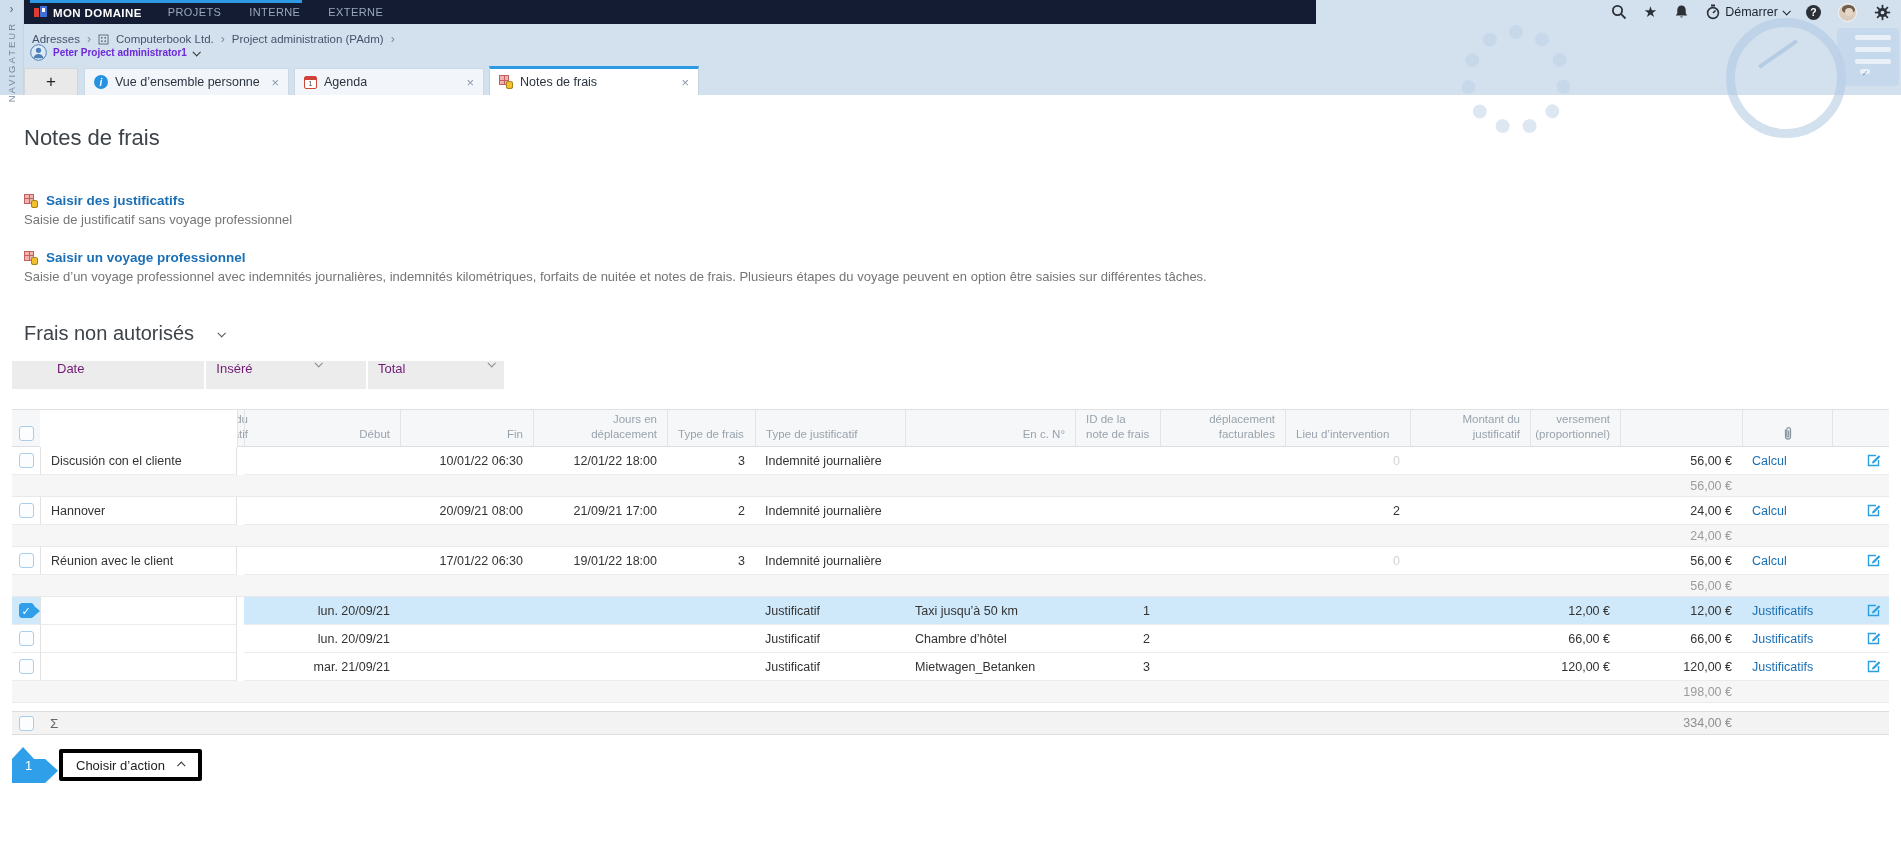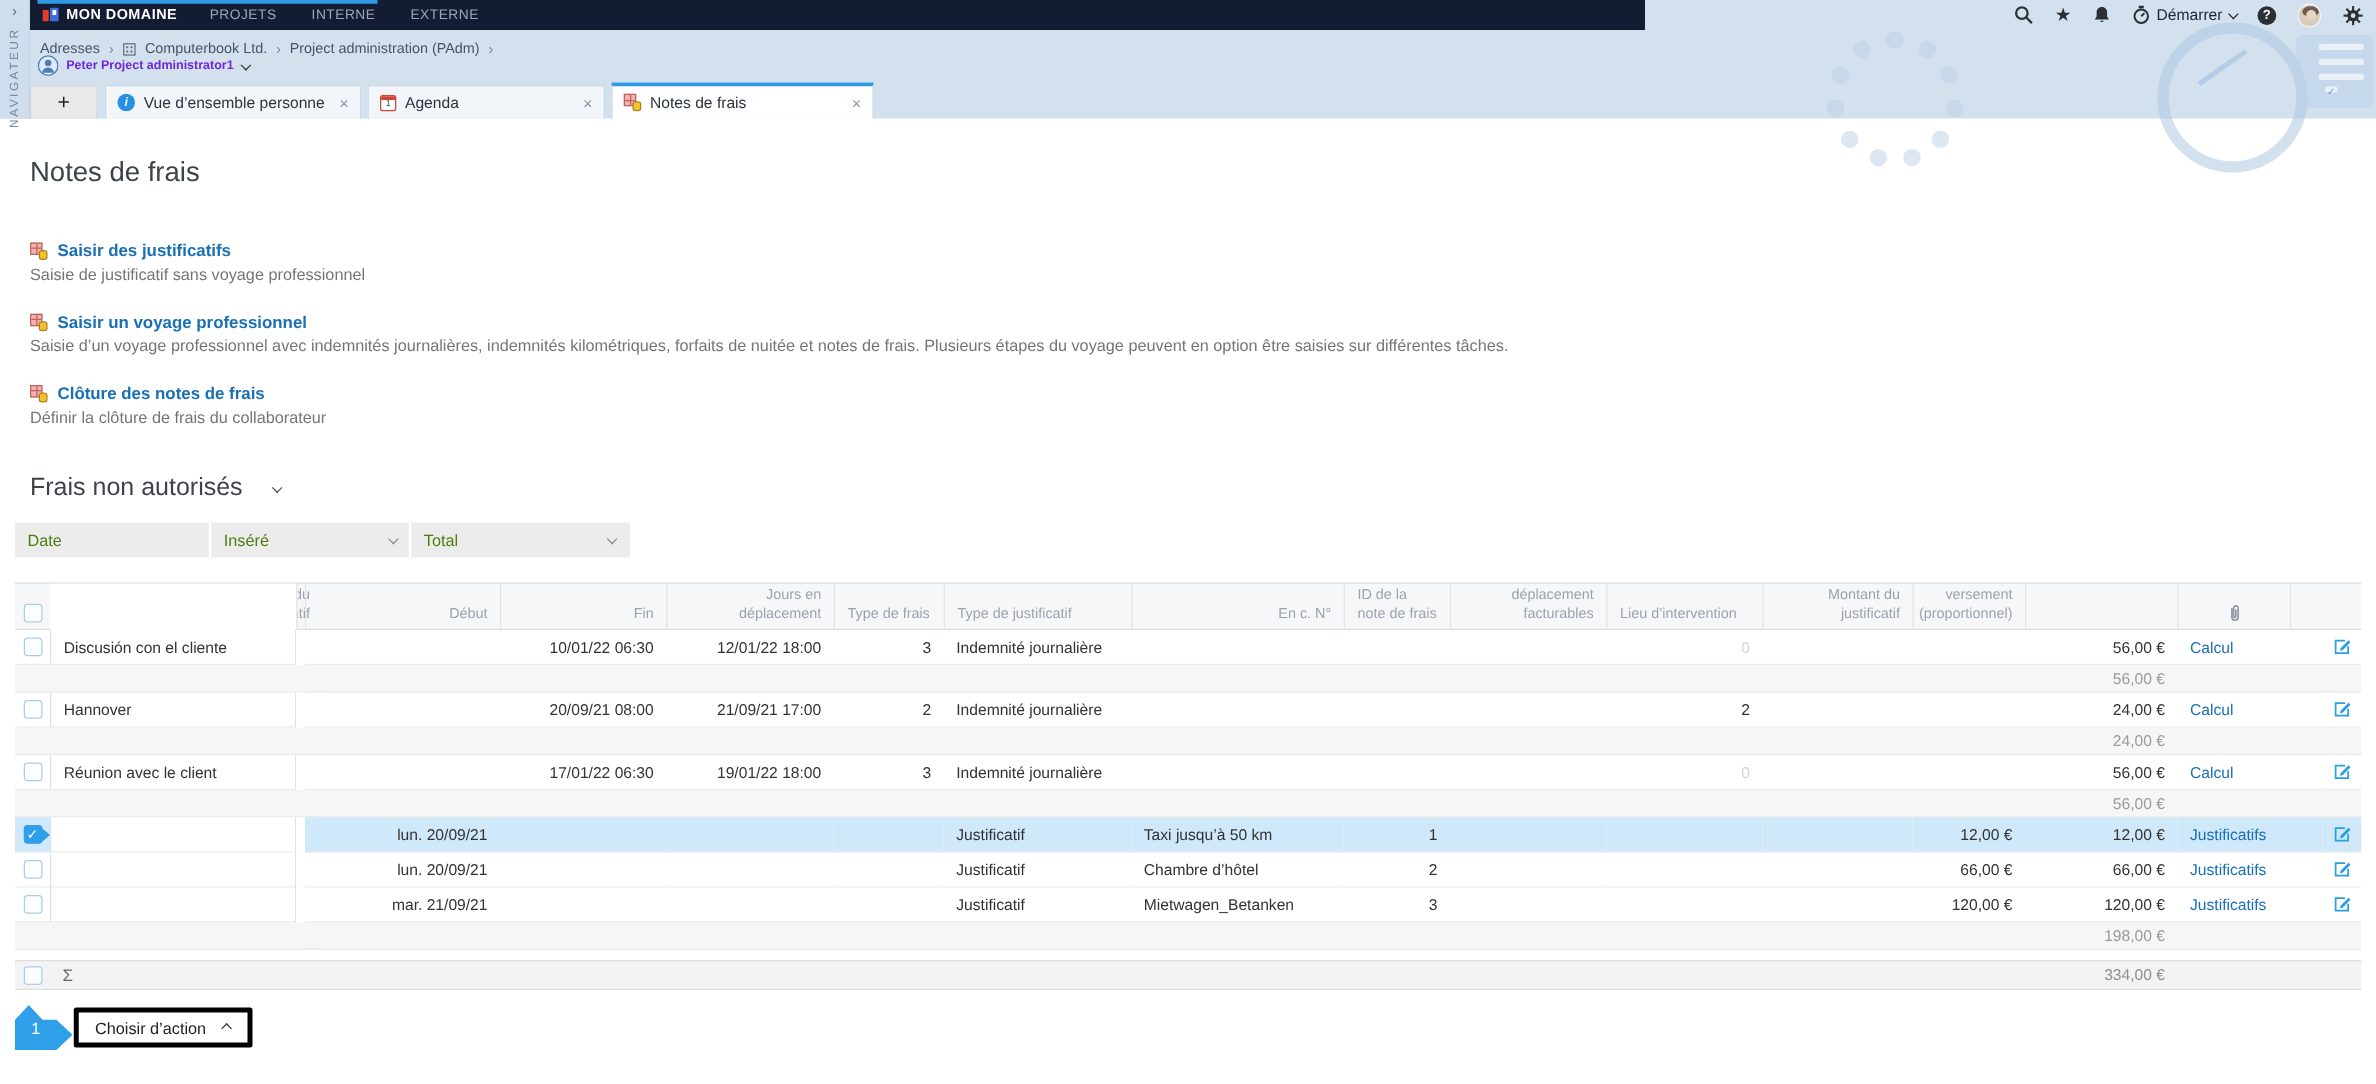--- a/index.html
+++ b/index.html
@@ -9,21 +9,21 @@
 
   
   .top { position:absolute; top:0; left:0; width:1901px; height:95px; background:#d3e1ef; }
   .top-accent { position:absolute; left:30px; top:0; width:272px; height:3px; background:#2e9ae3; z-index:6; }
 
   .nav-strip { position:absolute; left:0; top:0; width:24px; height:95px; background:#cfdeec; border-right:1px solid #c2d4e5; z-index:5; display:flex; flex-direction:column; align-items:center; }
   .nav-strip .expander { color:#5c6d82; font-size:12px; margin-top:2px; cursor:pointer; }
   .nav-strip .vlabel { writing-mode:vertical-rl; transform:rotate(180deg); font-size:9.5px; letter-spacing:2px; color:#76879c; margin-top:6px; }
 
   .menubar { position:absolute; left:24px; top:0; width:1292px; height:24px; background:#131c33; display:flex; align-items:center; padding-left:10px; z-index:4; }
-  .menubar .brand { display:flex; align-items:center; gap:6px; color:#fff; font-weight:bold; font-size:11.5px; letter-spacing:.4px; margin-right:26px; cursor:pointer; }
+  .menubar .brand { display:flex; align-items:flex-end; gap:6px; color:#fff; font-weight:bold; font-size:11.5px; letter-spacing:.4px; margin-right:26px; cursor:pointer; }
   .menubar .mitem { color:#9aa7bd; font-size:11px; letter-spacing:.4px; margin-right:28px; cursor:pointer; }
 
   .top-icons { position:absolute; right:10px; top:0; height:24px; display:flex; align-items:center; gap:17px; z-index:4; color:#2b2f36; }
   .top-icons .ic { display:flex; align-items:center; cursor:pointer; }
   .star-glyph { font-size:15px; color:#2b2f36; }
   .start-group { display:flex; align-items:center; gap:5px; font-size:12.5px; color:#1d2430; cursor:pointer; }
   .help-circle { width:15px; height:15px; border-radius:50%; background:#2b2f36; color:#fff; font-size:10.5px; font-weight:bold; display:flex; align-items:center; justify-content:center; }
   .avatar { width:19px; height:19px; border-radius:50%; background:#d9ccbc; border:1px solid #f2f4f7; overflow:hidden; position:relative; }
   .avatar::before { content:""; position:absolute; left:3px; top:1px; width:13px; height:8px; border-radius:50% 50% 40% 40%; background:#6e5c4c; }
   .avatar::after { content:""; position:absolute; left:5.5px; top:4px; width:8px; height:8px; border-radius:50%; background:#e7d6c3; }
@@ -76,21 +76,21 @@
   .blocks { margin:42px 0 0 24px; }
   .block { margin-bottom:23px; }
   .block .trow { display:flex; align-items:center; gap:8px; }
   .block a.tlink { font-size:13.5px; font-weight:bold; color:#1a6fb5; text-decoration:none; cursor:pointer; }
   .block .desc { font-size:13px; color:#757575; margin:4px 0 0 0; }
 
   h2.section-title { margin:38px 0 0 24px; font-size:20px; font-weight:400; color:#3d4349; display:flex; align-items:center; gap:24px; }
   h2.section-title .chev { color:#555; }
 
   .filterbar { margin:16px 0 0 12px; width:492px; height:28px; background:#ececec; display:flex; align-items:stretch; }
-  .fseg { display:flex; align-items:center; font-size:13px; color:#4d7c0f; padding:0 10px; cursor:pointer; position:relative; }
+  .fseg { display:flex; font-size:13px; color:#701a75; padding:0 10px; cursor:pointer; position:relative;margin-left:35px; }
   .fseg + .fseg { border-left:2px solid #fff; }
   .fseg .chev { color:#8a8a8a; margin-left:auto; }
   .fseg1 { width:155px; }
   .fseg2 { width:160px; }
   .fseg3 { width:175px; }
 
   
   .tbl { margin:20px 0 0 12px; width:1877px; font-size:12.5px; color:#333; }
   .tr { display:grid; grid-template-columns:28px 197px 7px 156px 133px 134px 88px 150px 170px 85px 125px 125px 120px 90px 122px 90px 26px 31px; align-items:stretch; }
   .td { display:flex; align-items:center; padding:0 10px; overflow:hidden; white-space:nowrap; }
@@ -277,30 +277,20 @@
       <div class="block">
         <div class="trow">
           <span class="i-frais">
               <span class="grid"></span>
               <span class="coin"></span>
             </span>
           <a class="tlink">Saisir un voyage professionnel</a>
         </div>
         <p class="desc">Saisie d’un voyage professionnel avec indemnités journalières, indemnités kilométriques, forfaits de nuitée et notes de frais. Plusieurs étapes du voyage peuvent en option être saisies sur différentes tâches.</p>
       </div>
-      <div class="block">
-        <div class="trow">
-          <span class="i-frais">
-              <span class="grid"></span>
-              <span class="coin"></span>
-            </span>
-          <a class="tlink">Clôture des notes de frais</a>
-        </div>
-        <p class="desc">Définir la clôture de frais du collaborateur</p>
-      </div>
     </div>
 
     <h2 class="section-title">
       <span>Frais non autorisés</span>
       <i class="chev down"></i>
     </h2>
 
     <div class="filterbar">
       <div class="fseg fseg1">
         <span>Date</span>

